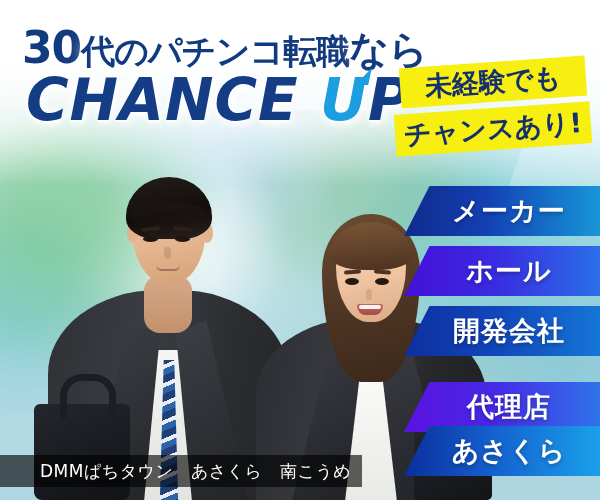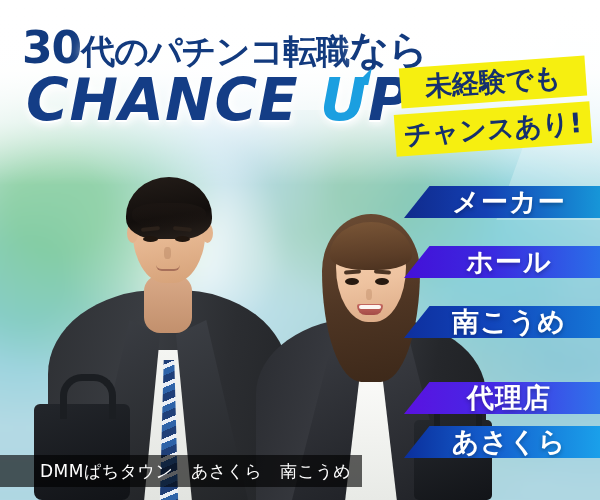--- a/index.html
+++ b/index.html
@@ -193,21 +193,21 @@
     font-weight:bold;
     white-space:nowrap;
     display:flex; align-items:center; justify-content:center;
   }
   .band-1{ top:62px; left:400px; width:186px; height:40px; font-size:27px; transform:rotate(-4deg); }
   .band-2{ top:108px; left:395px; width:196px; height:42px; font-size:27px; transform:rotate(-4deg); }
 
   
   .cat-list{ position:absolute; top:186px; left:0; width:600px; }
   .cat-btn{
-    position:absolute; right:0; height:32px; width:196px;
+    position:absolute; right:0; height:50px; width:196px;
     display:flex; align-items:center; justify-content:center;
     clip-path: polygon(13% 0, 100% 0, 100% 100%, 0 100%);
     color:#ffffff; font-size:27px; font-weight:bold; letter-spacing:1px;
     text-shadow:0 2px 4px rgba(0,0,0,.3);
     padding-left:14px;
   }
   .cat-0{ top:0;   background:linear-gradient(90deg,#102a8c 0%,#1340b4 42%,#1796d8 100%); }
   .cat-1{ top:60px;  background:linear-gradient(90deg,#4410d8 0%,#3a2ae0 45%,#2a6fe8 100%); }
   .cat-2{ top:120px; background:linear-gradient(90deg,#0e2f9e 0%,#1145bb 45%,#1576d6 100%); }
   .cat-3{ top:196px; background:linear-gradient(90deg,#5a12e0 0%,#4629e6 45%,#2f73ea 100%); }
@@ -284,21 +284,21 @@
   </div>
 
   <div class="badge">
     <div class="badge-band band-1">未経験でも</div>
     <div class="badge-band band-2">チャンスあり!</div>
   </div>
 
   <div class="cat-list">
     <div class="cat-btn cat-0">メーカー</div>
     <div class="cat-btn cat-1">ホール</div>
-    <div class="cat-btn cat-2">南こうめ</div>
+    <div class="cat-btn cat-2">開発会社</div>
     <div class="cat-btn cat-3">代理店</div>
     <div class="cat-btn cat-4">あさくら</div>
   </div>
 
   <div class="caption-band">
     <span class="caption-text">DMMぱちタウン　あさくら　南こうめ</span>
   </div>
 
 </div>
 

